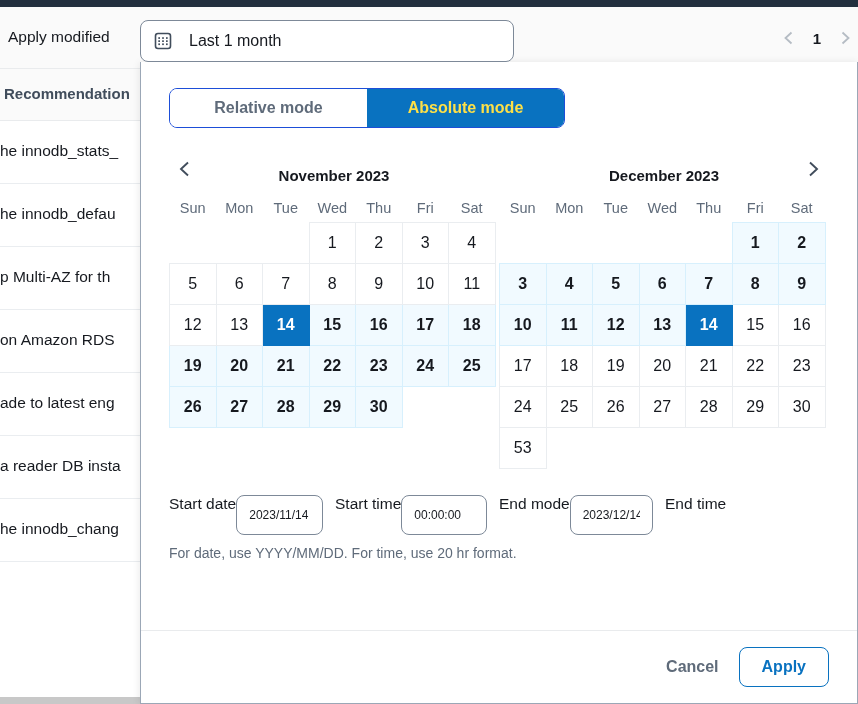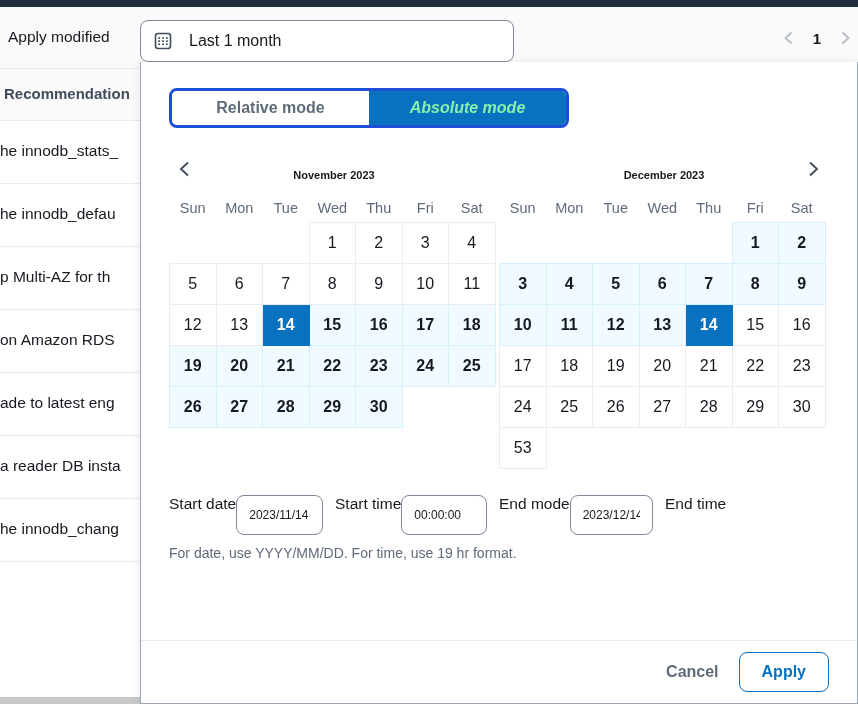--- a/index.html
+++ b/index.html
@@ -134,59 +134,58 @@
   }
   .popover-body {
     padding: 26px 28px 0 28px;
   }
 
   
   .seg {
     display: inline-flex;
     border-radius: 8px;
     overflow: hidden;
-    border: 3px solid #1d4ed8;
+    border: 1px solid #1d4ed8;
     height: 40px;
     margin-bottom: 22px;
   }
   .seg-btn {
     min-width: 197px;
     display: flex; align-items: center; justify-content: center;
     font-size: 16px; font-weight: bold;
     background: #ffffff;
     color: #5f6b7a;
     padding: 0 16px;
     cursor: pointer;
     white-space: nowrap;
   }
   .seg-btn.active {
     background: #0972c0;
-    color: #86efac;
-    font-style: italic;
+    color: #fde047;
   }
 
   
   .months {
     display: flex;
     gap: 0px;
   }
   .month {
     width: 330px;
   }
   .month + .month { margin-left: 0px; }
   .month-head {
     height: 38px;
     display: flex; align-items: center;
     position: relative;
     margin-bottom: 6px;
   }
   .month-title {
     flex: 1;
     text-align: center;
-    font-size: 11px; font-weight: bold;
+    font-size: 15px; font-weight: bold;
     color: #16191f;
     white-space: nowrap;
     margin-top: 12px;
   }
   .nav-btn {
     width: 32px; height: 32px;
     display: flex; align-items: center; justify-content: center;
     color: #414d5c;
     cursor: pointer;
   }
@@ -267,21 +266,21 @@
     font-size: 14px;
     color: #5f6b7a;
     white-space: nowrap;
   }
 
   
   .popover-footer {
     position: absolute;
     left: 0; bottom: 0;
     width: 100%;
-    height: 63px;
+    height: 73px;
     border-top: 1px solid #e9ebed;
     display: flex;
     align-items: center;
     justify-content: flex-end;
     gap: 14px;
     padding: 0 28px;
     background: #ffffff;
   }
   .btn-link {
     font-size: 16px; font-weight: bold;
@@ -578,21 +577,21 @@
         </div>
         <div class="field-col w1">
           <div class="field-label">End mode</div>
           <input class="field-input" type="text" value="2023/12/14" style="">
         </div>
         <div class="field-col w2">
           <div class="field-label">End time</div>
         </div>
       </div>
 
-      <div class="constraint">For date, use YYYY/MM/DD. For time, use 19 hr format.</div>
+      <div class="constraint">For date, use YYYY/MM/DD. For time, use 20 hr format.</div>
     </div>
 
     <div class="popover-footer">
       <button class="btn-link">Cancel</button>
       <button class="btn-normal">Apply</button>
     </div>
   </div>
 </div>
 
 </body></html>

